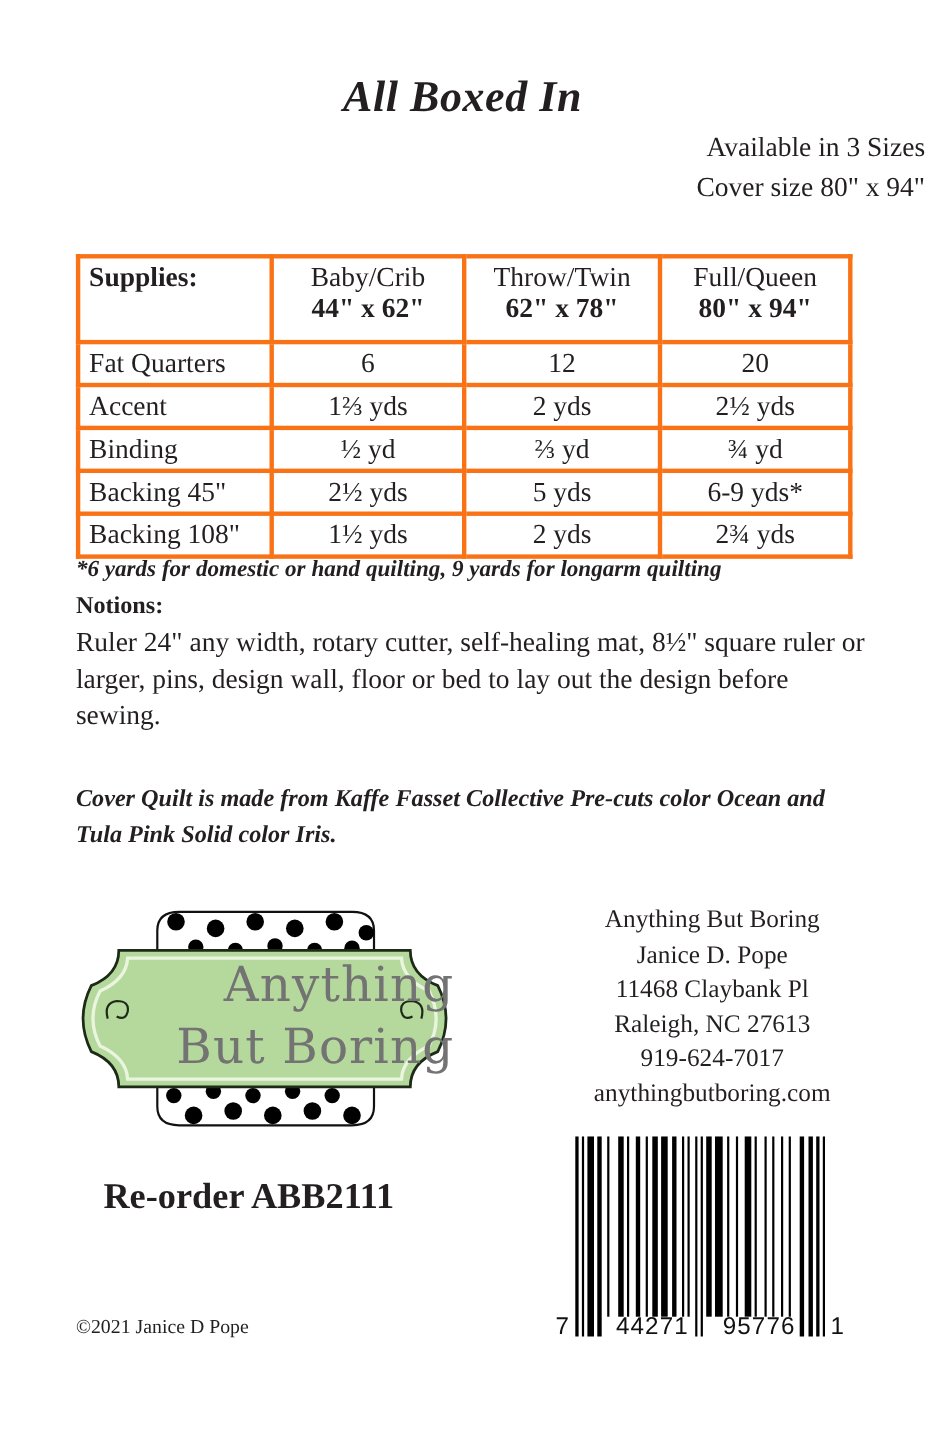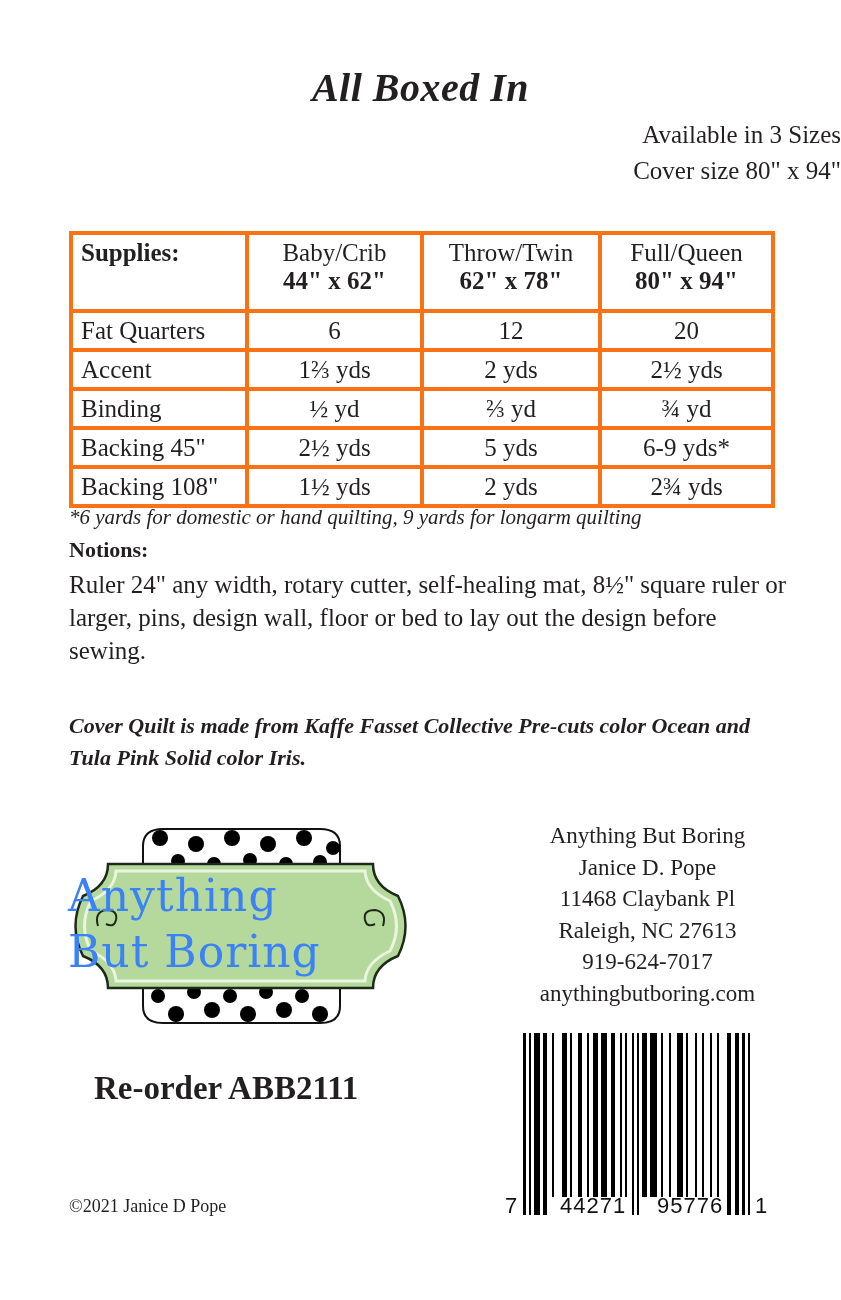--- a/index.html
+++ b/index.html
@@ -25,29 +25,29 @@
       border: 4px solid #f97316; padding: 0 8px; font-weight: normal; line-height: 1.1;
     }
     table.supplies .hdr td { height: 70px; vertical-align: top; padding-top: 4px; }
     table.supplies .hdr .lbl { font-weight: bold; text-align: left; }
     table.supplies .hdr .sz { text-align: center; }
     table.supplies .hdr .dim { font-weight: bold; display: block; }
     table.supplies .row td { height: 35px; }
     table.supplies .row td.c { text-align: center; }
     table.supplies .row td.l { text-align: left; margin-left: 15px; }
 
-    .footnote { left: 69px; top: 505px; font-size: 21px; font-style: italic; font-weight: normal; }
+    .footnote { left: 69px; top: 505px; font-size: 21px; font-style: italic; font-weight: bold; }
     .notions-h { left: 69px; top: 537px; font-size: 22px; font-weight: bold; }
     .notions-p { left: 69px; top: 568px; width: 720px; font-size: 25px; line-height: 33px; }
     .cover { left: 69px; top: 710px; width: 720px; font-size: 22px; line-height: 32px; font-style: italic; font-weight: bold; }
 
     .logo { left: 68px; top: 826px; width: 345px; height: 200px; }
     .logo-text {
-      position: absolute; left: 0; width: 345px; text-align: left;
-      font-family: "DejaVu Serif", serif; color: #3b82f6; font-size: 44px; letter-spacing: 1px;
+      position: absolute; left: 0; width: 345px; text-align: right;
+      font-family: "DejaVu Serif", serif; color: #737373; font-size: 44px; letter-spacing: 1px;
     }
     .logo-t1 { top: 44px; }
     .logo-t2 { top: 100px; }
 
     .addr { left: 490px; top: 820px; width: 315px; text-align: center; font-size: 23px; line-height: 31.5px; }
 
     .reorder { left: 94px; top: 1070px; font-size: 33px; font-weight: bold; }
     .copy { left: 69px; top: 1196px; font-size: 18px; }
 
     .barcode { left: 505px; top: 1033px; width: 265px; height: 190px; }

